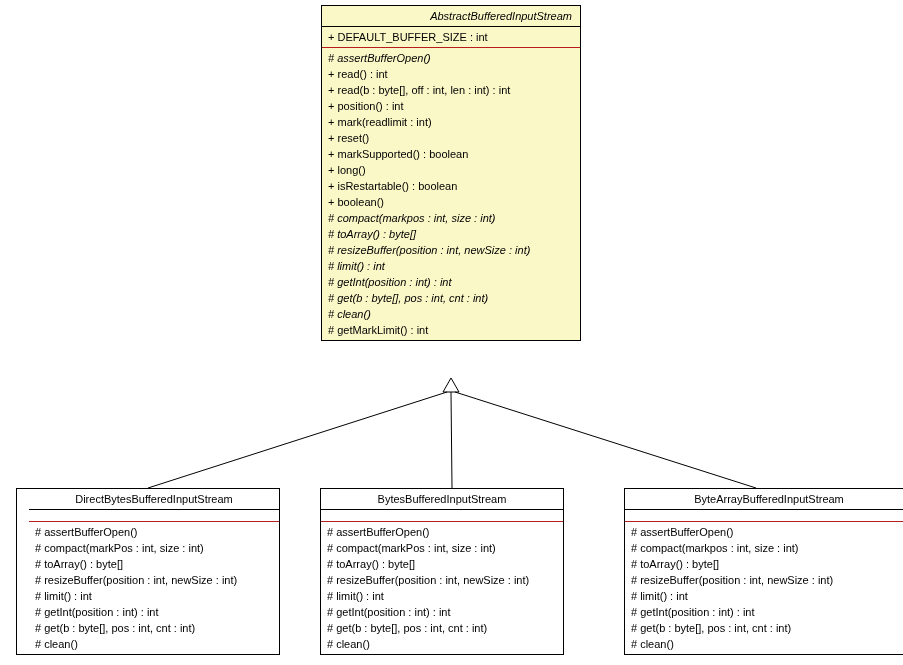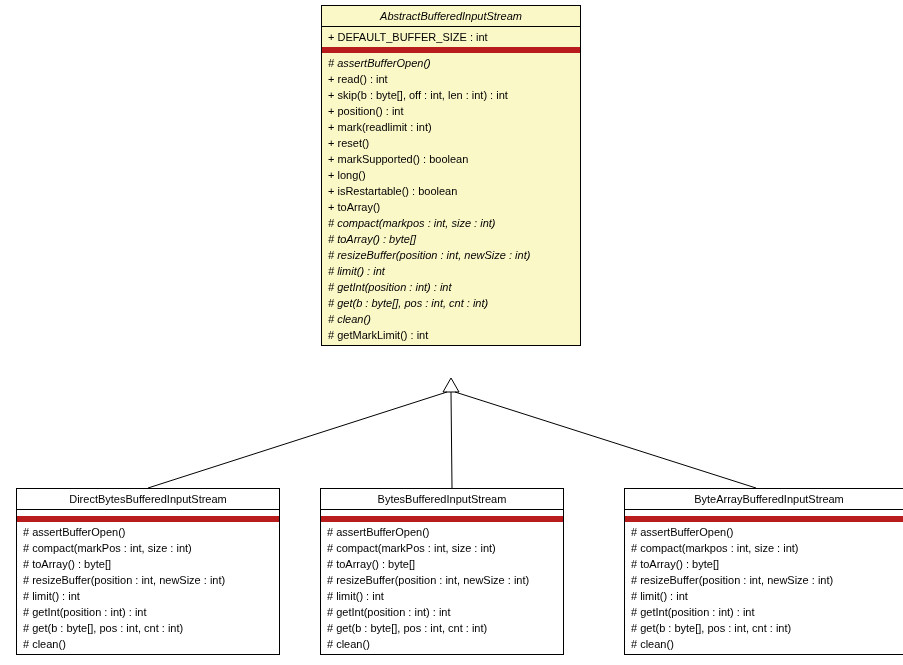--- a/index.html
+++ b/index.html
@@ -18,23 +18,23 @@
   }
   .uml-class.highlight {
     background: #fbf8c8;
   }
   .uml-name {
     text-align: center;
     padding: 4px 8px;
     border-bottom: 1px solid #000;
     font-size: 11px;
   }
-  .uml-name.italic { font-style: italic; }
+  .uml-name.italic { font-style: italic; text-align: right; }
   .uml-attrs {
-    border-bottom: 6px solid #b91c1c;
+    border-bottom: 1px solid #b91c1c;
     padding: 2px 6px;
     min-height: 12px;
   }
   .uml-ops {
     padding: 2px 6px;
   }
   .uml-row {
     line-height: 16px;
     white-space: nowrap;
   }
@@ -51,40 +51,40 @@
 <body>
 
 <div class="uml-class highlight" id="parent-box" style="left:321px; top:5px; width:260px;">
   <div class="uml-name italic">AbstractBufferedInputStream</div>
   <div class="uml-attrs" id="parent-attrs">
       <div class="uml-row">+ DEFAULT_BUFFER_SIZE : int</div>
     </div>
   <div class="uml-ops" id="parent-ops">
       <div class="uml-row italic"># assertBufferOpen()</div>
       <div class="uml-row">+ read() : int</div>
-      <div class="uml-row">+ skip(b : byte[], off : int, len : int) : int</div>
+      <div class="uml-row">+ read(b : byte[], off : int, len : int) : int</div>
       <div class="uml-row">+ position() : int</div>
       <div class="uml-row">+ mark(readlimit : int)</div>
       <div class="uml-row">+ reset()</div>
       <div class="uml-row">+ markSupported() : boolean</div>
       <div class="uml-row">+ long()</div>
       <div class="uml-row">+ isRestartable() : boolean</div>
-      <div class="uml-row">+ toArray()</div>
+      <div class="uml-row">+ boolean()</div>
       <div class="uml-row italic"># compact(markpos : int, size : int)</div>
       <div class="uml-row italic"># toArray() : byte[]</div>
       <div class="uml-row italic"># resizeBuffer(position : int, newSize : int)</div>
       <div class="uml-row italic"># limit() : int</div>
       <div class="uml-row italic"># getInt(position : int) : int</div>
       <div class="uml-row italic"># get(b : byte[], pos : int, cnt : int)</div>
       <div class="uml-row italic"># clean()</div>
       <div class="uml-row"># getMarkLimit() : int</div>
     </div>
 </div>
 
-<div class="uml-class" id="child-0" style="left:16px; top:488px; width:264px;">
+<div class="uml-class" id="child-0" style="left:16px; top:488px; width:264px;padding-left:12px;">
   <div class="uml-name">DirectBytesBufferedInputStream</div>
   <div class="uml-attrs"></div>
   <div class="uml-ops" id="child-0-ops">
       <div class="uml-row"># assertBufferOpen()</div>
       <div class="uml-row"># compact(markPos : int, size : int)</div>
       <div class="uml-row"># toArray() : byte[]</div>
       <div class="uml-row"># resizeBuffer(position : int, newSize : int)</div>
       <div class="uml-row"># limit() : int</div>
       <div class="uml-row"># getInt(position : int) : int</div>
       <div class="uml-row"># get(b : byte[], pos : int, cnt : int)</div>

